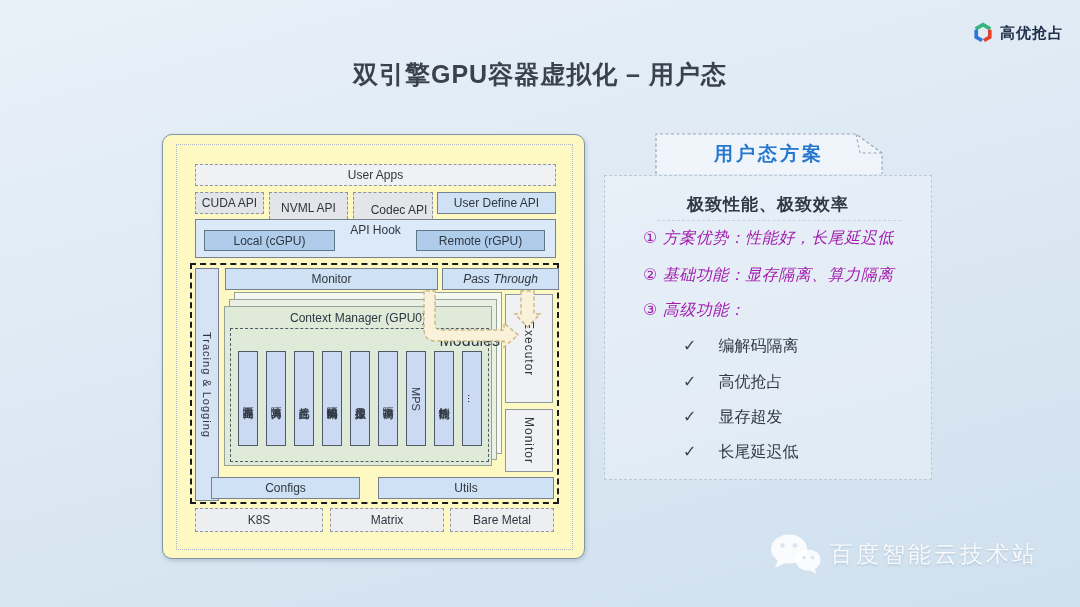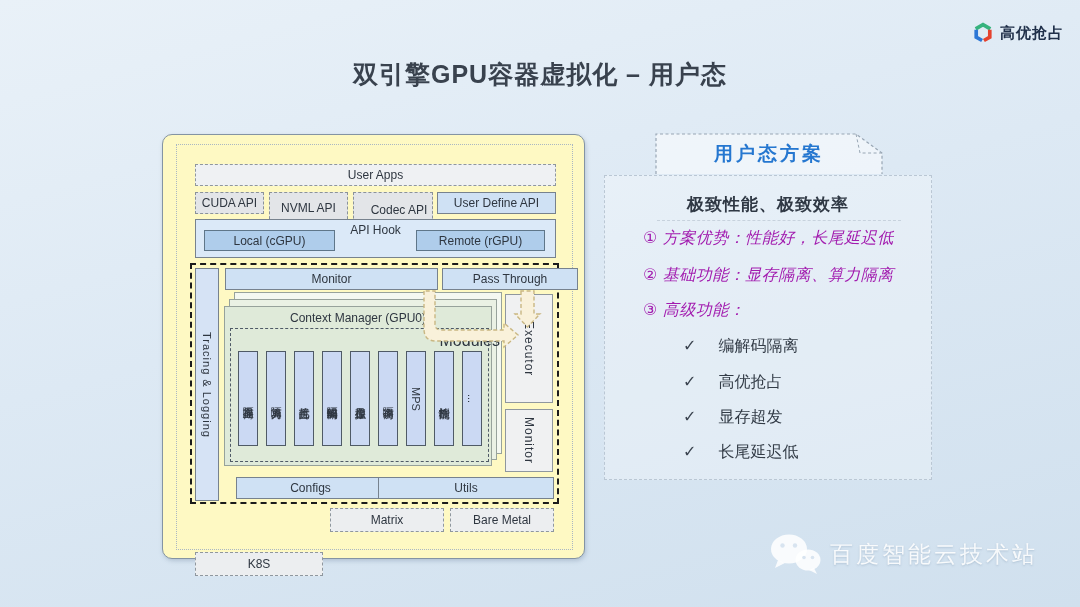--- a/index.html
+++ b/index.html
@@ -110,21 +110,21 @@
       <span class="hook-label">API Hook</span>
       <div class="abox blue-deep" style="left:8px; top:10px; width:131px; height:21px;">Local (cGPU)</div>
       <div class="abox blue-deep" style="left:220px; top:10px; width:129px; height:21px;">Remote (rGPU)</div>
     </div>
 
     <div class="dashed-zone" style="left:27px; top:128px; width:369px; height:241px;"></div>
 
     <div class="abox tracing vtext" style="left:32px; top:133px; width:24px; height:233px;">Tracing &amp; Logging</div>
 
     <div class="abox blue-box" style="left:62px; top:133px; width:213px; height:22px;">Monitor</div>
-    <div class="abox blue-box" style="left:279px; top:133px; width:136px; height:22px;">Pass Through</div>
+    <div class="abox blue-box" style="left:279px; top:133px; width:117px; height:22px;font-style:italic;">Pass Through</div>
 
     <div class="stack-layer layer-back" style="left:71px; top:157px; width:268px; height:162px;"></div>
     <div class="stack-layer layer-mid" style="left:66px; top:164px; width:268px; height:161px;"></div>
     <div class="stack-layer layer-front" style="left:61px; top:171px; width:268px; height:160px;">
       <span class="cm-label">Context Manager (GPU0)</span>
 
       <div class="modules-zone" style="left:5px; top:21px; width:259px; height:134px;">
         <span class="modules-label">Modules</span>
         <div class="module-box vtext" style="left:7px;">显存隔离</div>
         <div class="module-box vtext" style="left:35px;">算力隔离</div>
@@ -134,24 +134,24 @@
         <div class="module-box vtext" style="left:147px;">访存隔离</div>
         <div class="module-box vtext" style="left:175px;">MPS</div>
         <div class="module-box vtext" style="left:203px;">性能剖析</div>
         <div class="module-box vtext" style="left:231px;">...</div>
       </div>
     </div>
 
     <div class="abox side-box vtext" style="left:342px; top:159px; width:48px; height:109px;">Executor</div>
     <div class="abox side-box vtext" style="left:342px; top:274px; width:48px; height:63px;">Monitor</div>
 
-    <div class="abox blue-box" style="left:73px; top:342px; width:149px; height:22px;">Configs</div>
+    <div class="abox blue-box" style="left:48px; top:342px; width:149px; height:22px;">Configs</div>
     <div class="abox blue-box" style="left:215px; top:342px; width:176px; height:22px;">Utils</div>
 
-    <div class="abox gray-dash" style="left:32px; top:373px; width:128px; height:24px; background:#eceef0;margin-top:44px;">K8S</div>
+    <div class="abox gray-dash" style="left:32px; top:373px; width:128px; height:24px; background:#eceef0;">K8S</div>
     <div class="abox gray-dash" style="left:167px; top:373px; width:114px; height:24px; background:#eceef0;">Matrix</div>
     <div class="abox gray-dash" style="left:287px; top:373px; width:104px; height:24px; background:#eceef0;">Bare Metal</div>
   </div>
 
   <svg class="overlay" width="1080" height="607">
 
     <path d="M424,291 L424,329 Q424,341 436,341 L504,341 L504,347 L518,335 L504,323 L504,330 L441,330 Q435,330 435,324 L435,291 Z" fill="#f9f1da" stroke="#c9b783" stroke-width="1.4" stroke-dasharray="4,2.5"></path>
 
     <path d="M521,291 L521,314 L515,314 L527.5,327 L540,314 L534,314 L534,291 Z" fill="#f9f1da" stroke="#c9b783" stroke-width="1.4" stroke-dasharray="4,2.5"></path>
   </svg>

